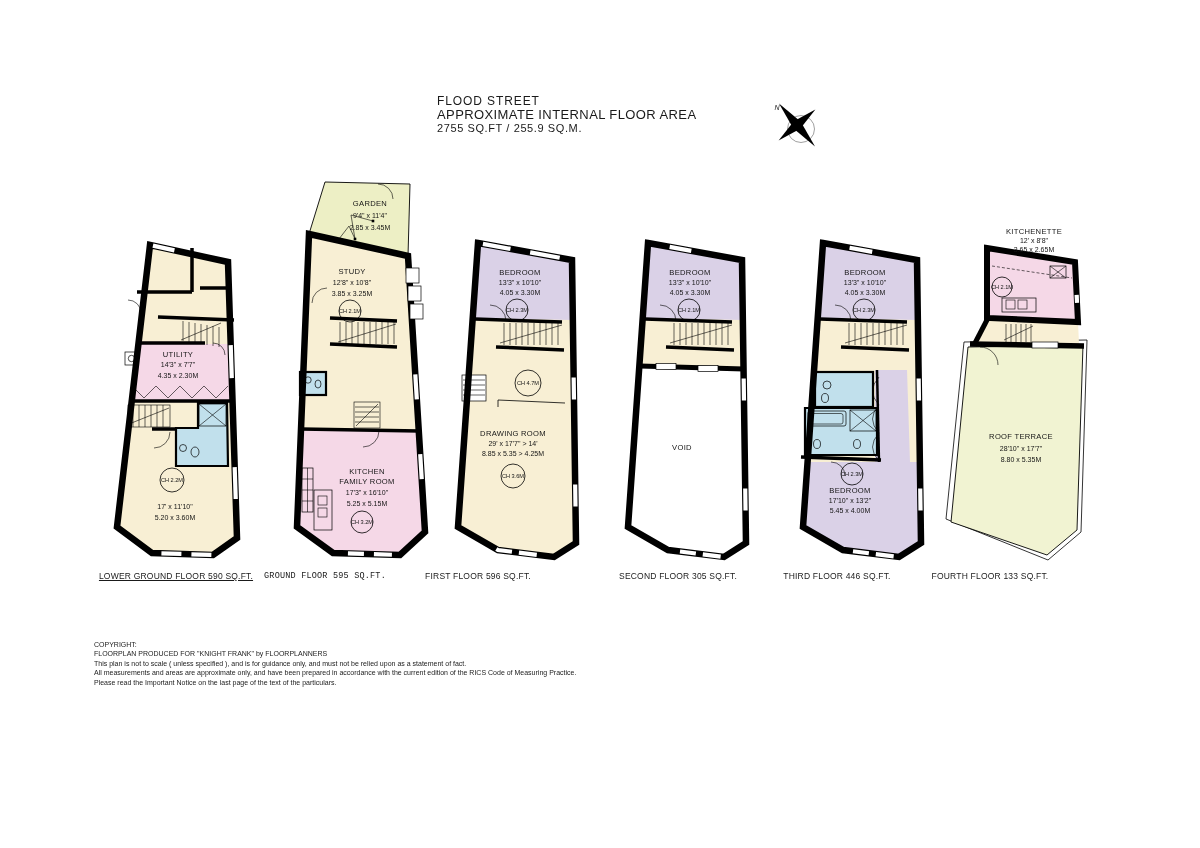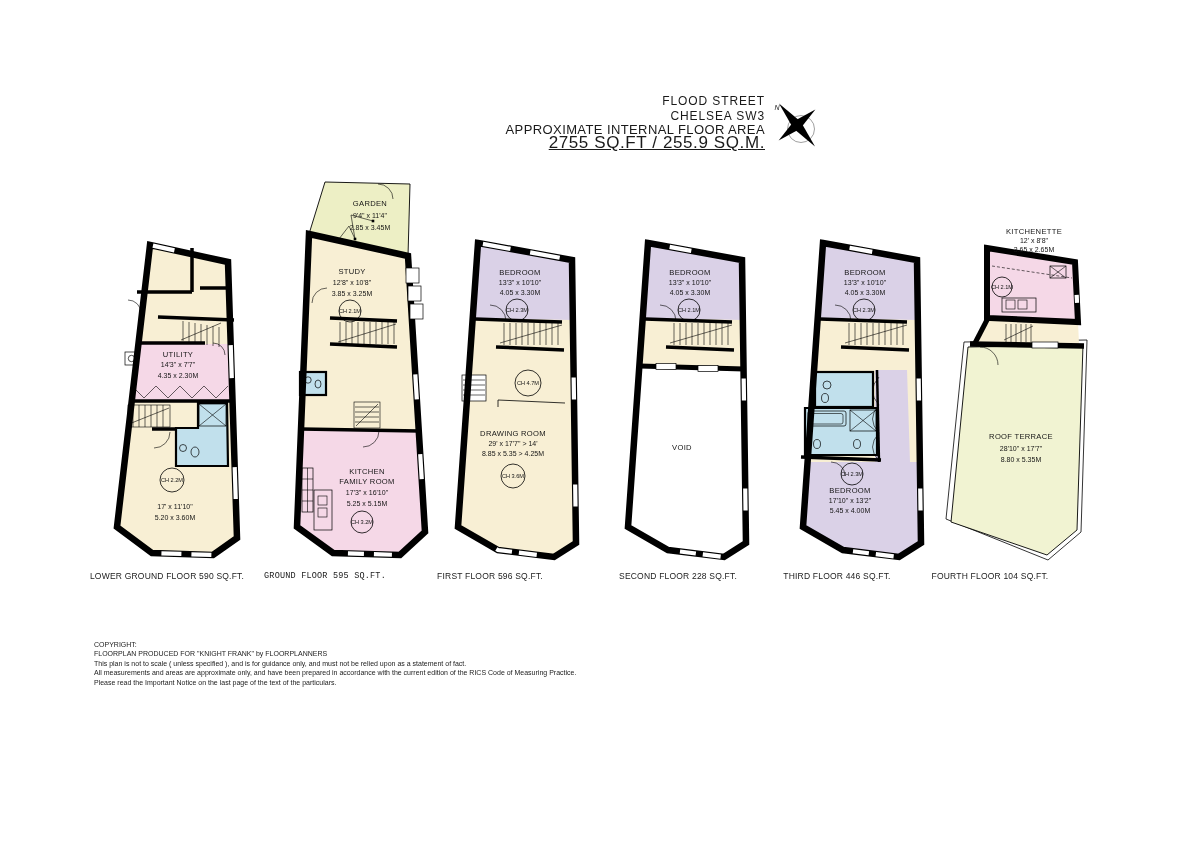--- a/index.html
+++ b/index.html
@@ -1,21 +1,21 @@
 <!DOCTYPE html>
 <html style="--room-cream: #F8EFD4; --room-pink: #F5D8E7; --room-purple: #DAD1E7; --room-blue: #C1E0EC; --garden-green: #EDEFC5; --terrace-green: #F1F3D2; --wall: #000000;"><head>
 <meta charset="utf-8">
 <style>
   html,body{margin:0;padding:0;background:#fff;}
   .page{position:relative;width:1200px;height:848px;background:#fff;overflow:hidden;
         font-family:"Liberation Sans",sans-serif;color:#1a1a1a;}
-  .header{position:absolute;left:465px;top:94px;width:300px;text-align:right;}
+  .header{position:absolute;left:437px;top:94px;width:300px;text-align:left;}
   .h-street,.h-area{font-size:12px;letter-spacing:0.9px;line-height:15px;font-weight:500;}
   .h-note{font-size:13px;letter-spacing:0.4px;line-height:11px;}
-  .h-size{font-size:17px;letter-spacing:0.6px;line-height:16px;font-weight:500;text-decoration:underline;}
+  .h-size{font-size:11px;letter-spacing:0.6px;line-height:16px;font-weight:500;}
   .plan{position:absolute;}
   svg text{font-family:"Liberation Sans",sans-serif;fill:#151515;text-anchor:middle;}
   .tt{font-size:7.6px;letter-spacing:0.3px;}
   .td{font-size:7px;}
   .tc{font-size:5.6px;}
   .ow{fill:none;stroke:#000;stroke-width:6.5;stroke-linejoin:miter;}
   .ow-k{fill:none;stroke:#000;stroke-width:6;}
   .win{fill:none;stroke:#fff;stroke-width:4.2;}
   .iw{stroke:#000;fill:none;}
   .tl{stroke:#000;stroke-width:0.8;fill:none;}
@@ -34,21 +34,20 @@
   .fill-terrace{fill:var(--terrace-green,#F1F3D2);stroke:#000;stroke-width:0.9;}
   .fill-white{fill:#ffffff;}
 </style>
 </head>
 <body>
 
 <div class="page">
 
   <div class="header">
     <div class="h-street">FLOOD STREET</div>
-    <div class="h-area">CHELSEA SW3</div>
     <div class="h-note">APPROXIMATE INTERNAL FLOOR AREA</div>
     <div class="h-size">2755 SQ.FT / 255.9 SQ.M.</div>
   </div>
 
   <svg class="plan" style="left:765px;top:96px;" width="70" height="62" viewBox="0 0 70 62">
     <circle cx="36" cy="33" r="13.5" fill="none" stroke="#888" stroke-width="0.8"></circle>
     <g transform="rotate(-40 32 29)">
       <polygon points="32,1 37,29 32,57 27,29" fill="#000"></polygon>
       <polygon points="8,29 32,24 56,29 32,34" fill="#000"></polygon>
     </g>
@@ -297,26 +296,26 @@
       <text class="td" x="89" y="33">12' x 8'8"</text>
       <text class="td" x="89" y="42">3.65 x 2.65M</text>
       <circle class="chc" cx="57" cy="77" r="10"></circle>
       <text class="tc" x="57" y="79">CH 2.1M</text>
       <text class="tt" x="76" y="229">ROOF TERRACE</text>
       <text class="td" x="76" y="241">28'10" x 17'7"</text>
       <text class="td" x="76" y="252">8.80 x 5.35M</text>
     </g>
   </svg>
 
-  <div class="flabel" style="left:57px;">LOWER GROUND FLOOR 590 SQ.FT.</div>
+  <div class="flabel" style="left:66px;text-decoration:underline;">LOWER GROUND FLOOR 590 SQ.FT.</div>
   <div class="flabel" style="left:215px;font-family:Liberation Mono, monospace;">GROUND FLOOR 595 SQ.FT.</div>
-  <div class="flabel" style="left:368px;margin-left:12px;">FIRST FLOOR 596 SQ.FT.</div>
-  <div class="flabel" style="left:568px;">SECOND FLOOR 228 SQ.FT.</div>
+  <div class="flabel" style="left:368px;">FIRST FLOOR 596 SQ.FT.</div>
+  <div class="flabel" style="left:568px;">SECOND FLOOR 305 SQ.FT.</div>
   <div class="flabel" style="left:727px;">THIRD FLOOR 446 SQ.FT.</div>
-  <div class="flabel" style="left:880px;">FOURTH FLOOR 104 SQ.FT.</div>
+  <div class="flabel" style="left:880px;">FOURTH FLOOR 133 SQ.FT.</div>
 
   <div class="copyright">
     <div>COPYRIGHT:</div>
     <div>FLOORPLAN PRODUCED FOR "KNIGHT FRANK" by FLOORPLANNERS</div>
     <div>This plan is not to scale  ( unless specified ), and is for guidance only, and must not be relied upon as a statement of fact.</div>
     <div>All measurements and areas are approximate only, and have been prepared in accordance with the current edition of the RICS Code of Measuring Practice.</div>
     <div>Please read the Important Notice on the last page of the text of the particulars.</div>
   </div>
 
 </div>

